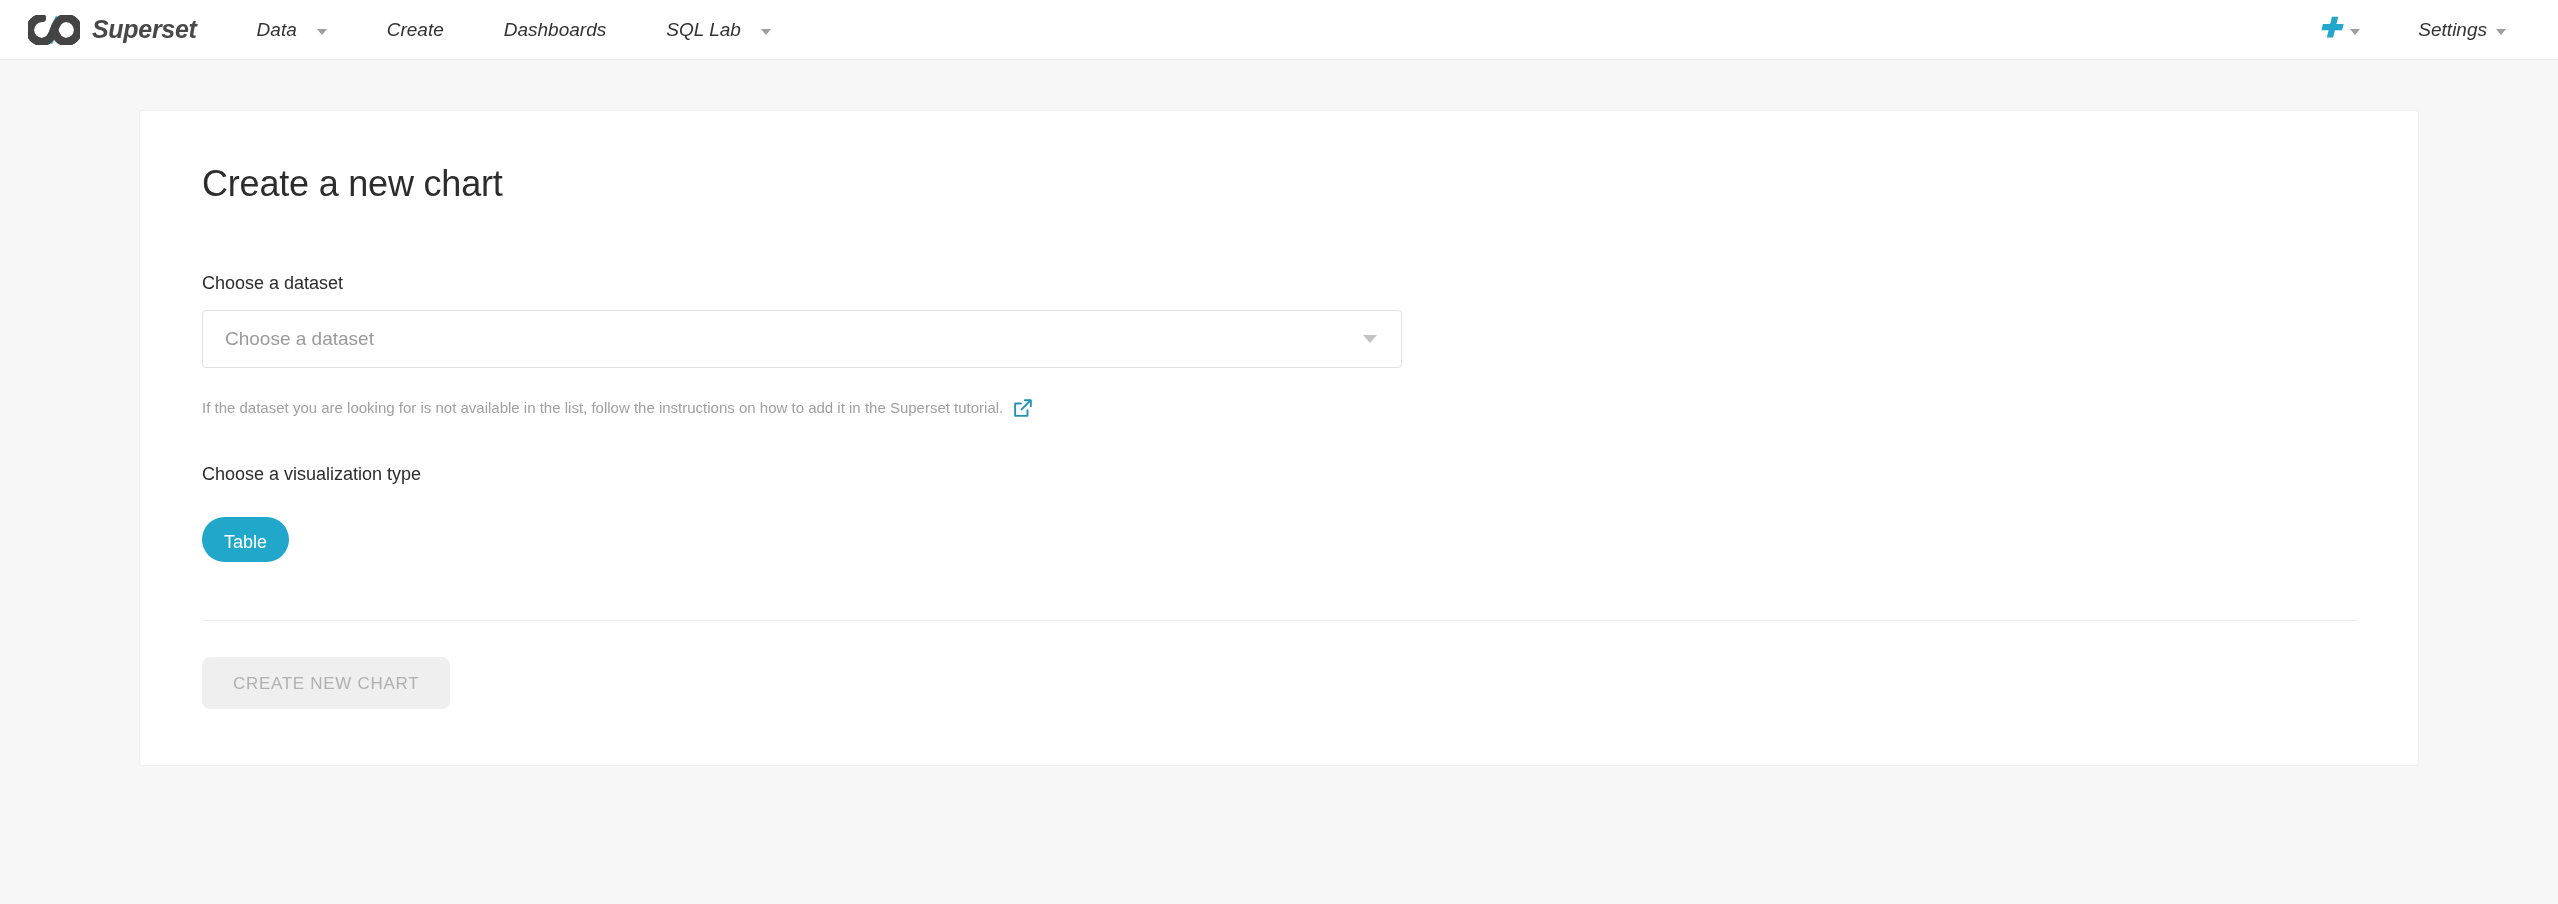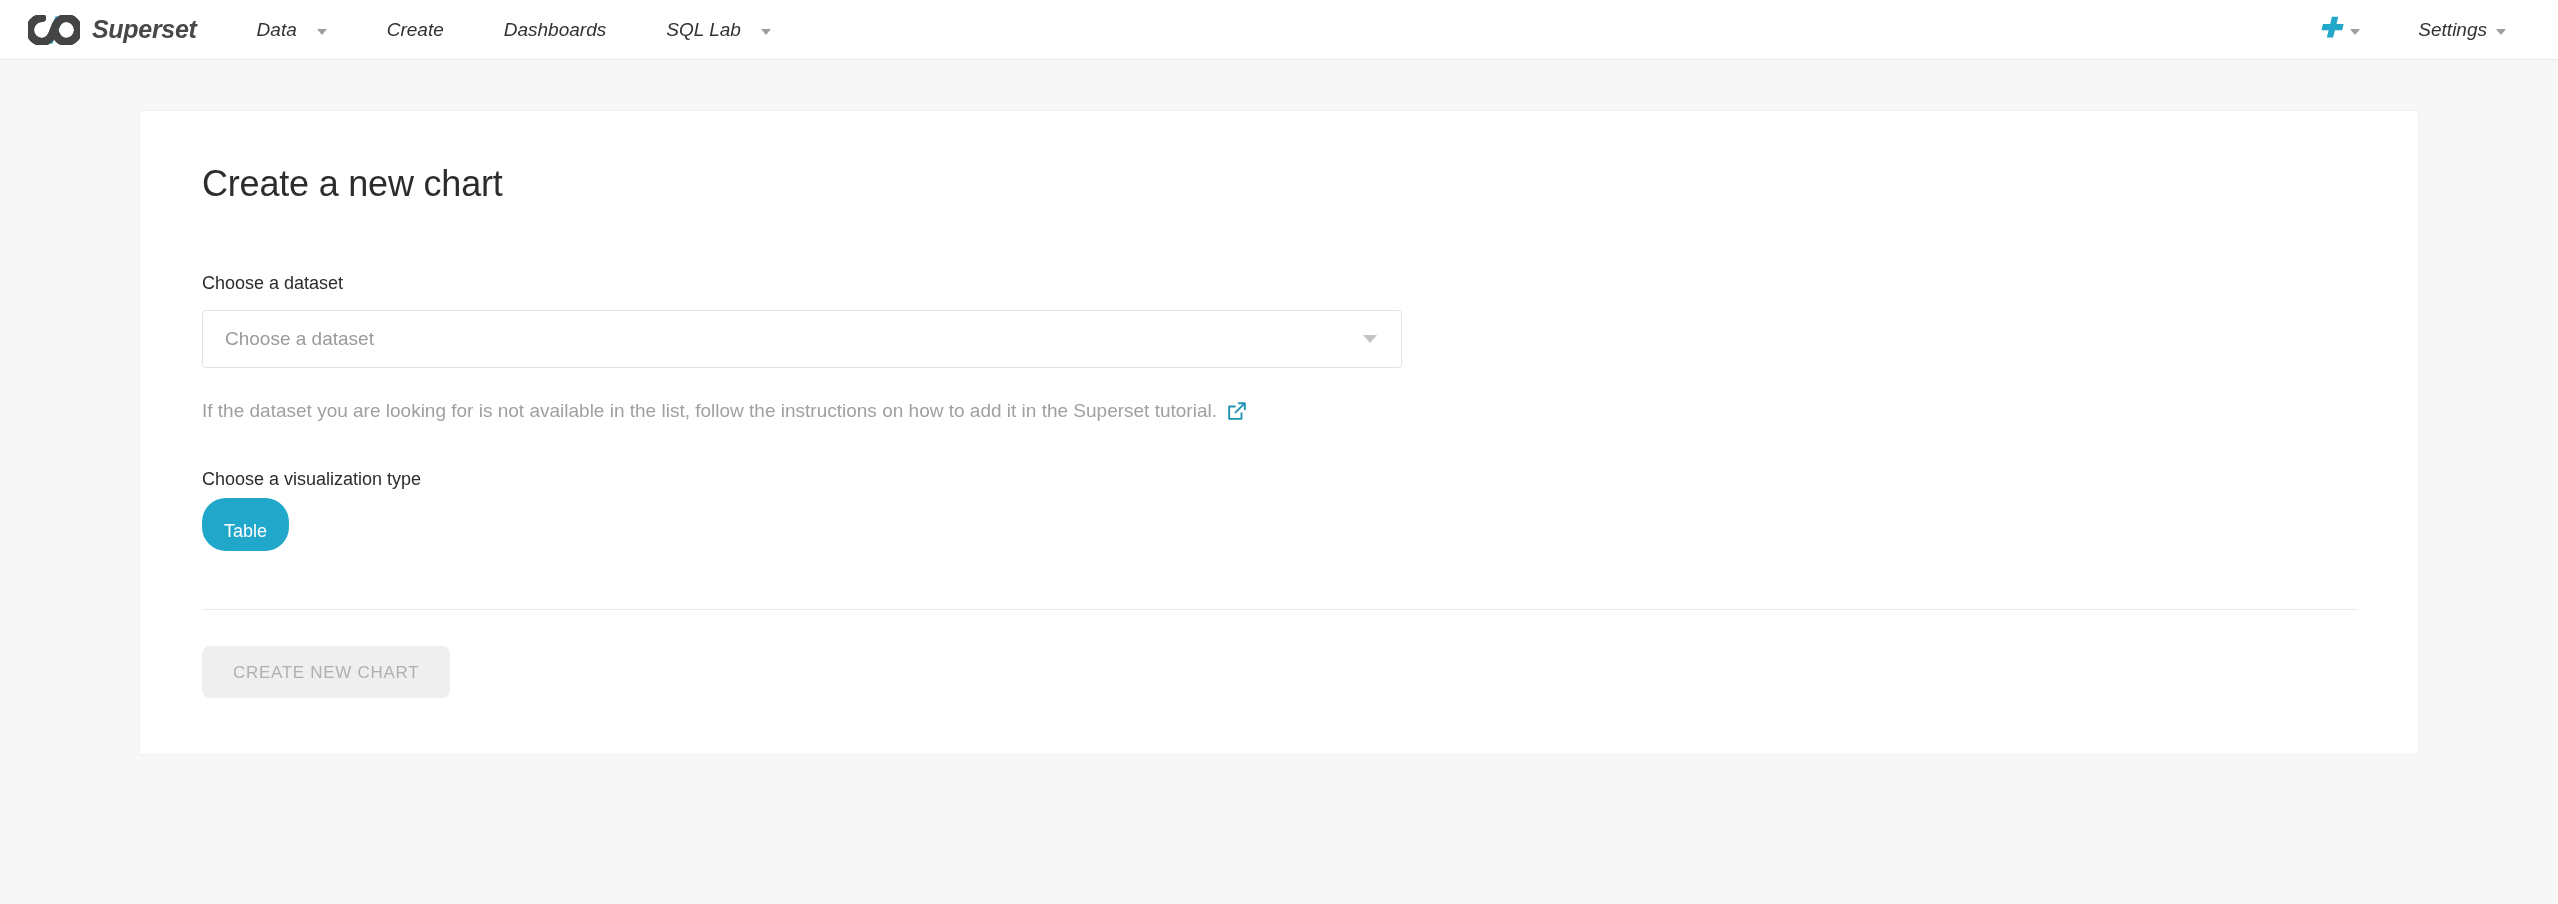--- a/index.html
+++ b/index.html
@@ -166,55 +166,55 @@
     width: 0;
     height: 0;
     border-left: 7px solid transparent;
     border-right: 7px solid transparent;
     border-top: 8px solid #c4c4c4;
     margin-right: 4px;
   }
 
   .helper-text {
     margin-top: 30px;
-    font-size: 19px;
+    font-size: 15px;
     color: #a0a0a0;
     display: flex;
     align-items: center;
     gap: 10px;
     line-height: 1.35;
   }
 
   .ext-link-icon {
     color: #1f93b5;
     display: inline-flex;
     align-items: center;
     position: relative;
     top: 1px;
     cursor: pointer;
   }
 
   .viz-label {
     margin-top: 46px;
     font-size: 18px;
     color: #2c2c2c;
-    margin-bottom: 8px;
+    margin-bottom: 32px;
   }
 
   .viz-pills {
     display: flex;
     gap: 12px;
   }
 
   .viz-pill {
     background: #20a7c9;
     color: #ffffff;
     font-size: 18px;
     border-radius: 24px;
-    padding: 24px 22px 9px 22px;
+    padding: 16px 22px 9px 22px;
     cursor: pointer;
     line-height: 1.1;
     border: none;
     font-family: inherit;
   }
 
   .divider {
     margin-top: 58px;
     height: 1px;
     background: #ececec;

